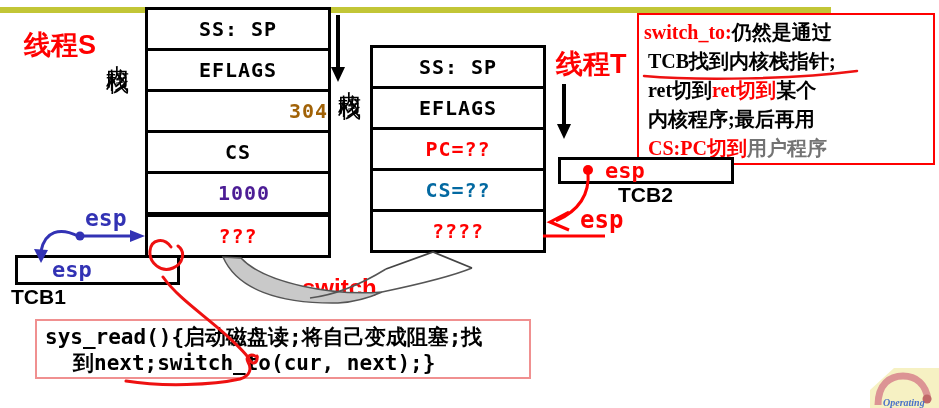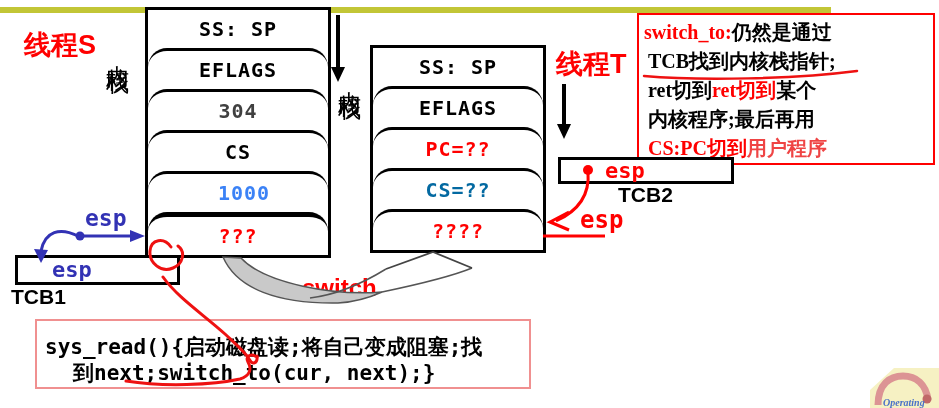--- a/index.html
+++ b/index.html
@@ -7,21 +7,21 @@
           font-family:"Liberation Sans",sans-serif;}
   .abs{position:absolute;}
   #topline{left:0;top:7px;width:831px;height:6px;background:#c2c636;z-index:1;}
 
   
   .stack{border:3px solid #000;background:#fff;z-index:3;
          font-family:"DejaVu Sans Mono","Liberation Mono",monospace;font-weight:bold;
          font-size:20px;text-align:center;letter-spacing:1px;}
   #stack1{left:145px;top:7px;width:180px;}
   #stack2{left:370px;top:45px;width:170px;}
-  .srow{height:38px;line-height:38px;background:#fff;border-radius:19px;}
+  .srow{height:38px;line-height:38px;background:#fff;}
   .srow + .srow{border-top:3px solid #000;}
   #stack1 .srow:last-child{border-top-width:5px;}
 
   
   .vlabel{writing-mode:vertical-rl;font-size:23px;letter-spacing:3px;color:#000;z-index:2;}
   #klabel1{left:103px;top:47px;}
   #klabel2{left:335px;top:73px;}
 
   .thread{font-weight:bold;font-size:27px;color:#ff0000;z-index:2;}
   #threadS{left:24px;top:19px;margin-top:8px;}
@@ -44,21 +44,21 @@
   #tcb2cap{left:618px;top:183px;}
 
   .esp{font-weight:bold;z-index:4;font-family:"DejaVu Sans Mono","Liberation Mono",monospace;}
   #espS{left:85px;top:205px;font-size:23px;color:#3232b4;}
   #espT{left:580px;top:206px;font-size:24px;color:#ff0000;}
 
   #switchlbl{left:302px;top:274px;font-weight:bold;font-size:24px;color:#ff0000;z-index:4;}
 
   
   #sysread{left:35px;top:319px;width:492px;height:53px;border:2px solid #f09090;background:#fff;
-           padding-top:13px;z-index:2;
+           padding-top:3px;z-index:2;
            font-family:"DejaVu Sans Mono","Liberation Mono",monospace;font-weight:bold;font-size:21px;}
   .cline{height:26px;line-height:26px;white-space:nowrap;}
   .cline:first-child{margin-left:8px;}
   .cline:last-child{margin-left:36px;}
 
   #overlay{left:0;top:0;width:939px;height:408px;z-index:6;pointer-events:none;}
   #logo{left:870px;top:368px;width:69px;height:44px;z-index:2;}
 </style>
 </head>
 <body>
@@ -69,39 +69,39 @@
 
   <div id="threadS" class="abs thread">线程S</div>
   <div id="threadT" class="abs thread">线程T</div>
 
   <div id="klabel1" class="abs vlabel">内核栈</div>
   <div id="klabel2" class="abs vlabel">内核栈</div>
 
   <div id="stack1" class="abs stack">
       <div class="srow" style="color: rgb(0, 0, 0);">SS: SP</div>
       <div class="srow" style="color: rgb(0, 0, 0);">EFLAGS</div>
-      <div class="srow" style="color: #404040;">304</div>
+      <div class="srow" style="color: #a16207; text-align: right;">304</div>
       <div class="srow" style="color: rgb(0, 0, 0);">CS</div>
-      <div class="srow" style="color: #3b82f6; padding-left: 12px;">1000</div>
+      <div class="srow" style="color: #4c1d95; padding-left: 12px;">1000</div>
       <div class="srow" style="color: rgb(255, 0, 0);">???</div>
     </div>
   <div id="stack2" class="abs stack">
       <div class="srow" style="color: rgb(0, 0, 0);">SS: SP</div>
       <div class="srow" style="color: rgb(0, 0, 0);">EFLAGS</div>
       <div class="srow" style="color: rgb(255, 0, 0);">PC=??</div>
       <div class="srow" style="color: #0369a1;">CS=??</div>
       <div class="srow" style="color: rgb(255, 0, 0);">????</div>
     </div>
 
   <div id="notebox" class="abs">
       <div class="nline"><span style="color: rgb(255, 0, 0);">switch_to:</span><span style="color: rgb(0, 0, 0);">仍然是通过</span></div>
       <div class="nline indent"><span style="color: rgb(0, 0, 0);">TCB找到内核栈指针;</span></div>
       <div class="nline indent"><span style="color: rgb(0, 0, 0);">ret切到</span><span style="color: rgb(255, 0, 0);">ret切到</span><span style="color: rgb(0, 0, 0);">某个</span></div>
       <div class="nline indent"><span style="color: rgb(0, 0, 0);">内核程序;最后再用</span></div>
-      <div class="nline indent"><span style="color: rgb(255, 0, 0);">CS:PC切到</span><span style="color: #ef4444;">用户程序</span></div>
+      <div class="nline indent"><span style="color: rgb(255, 0, 0);">CS:PC切到</span><span style="color: #737373;">用户程序</span></div>
     </div>
 
   <div id="tcb1box" class="abs tcb">
     <span>esp</span>
   </div>
   <div id="tcb1cap" class="abs caption">TCB1</div>
 
   <div id="tcb2box" class="abs tcb">
     <span>esp</span>
   </div>

